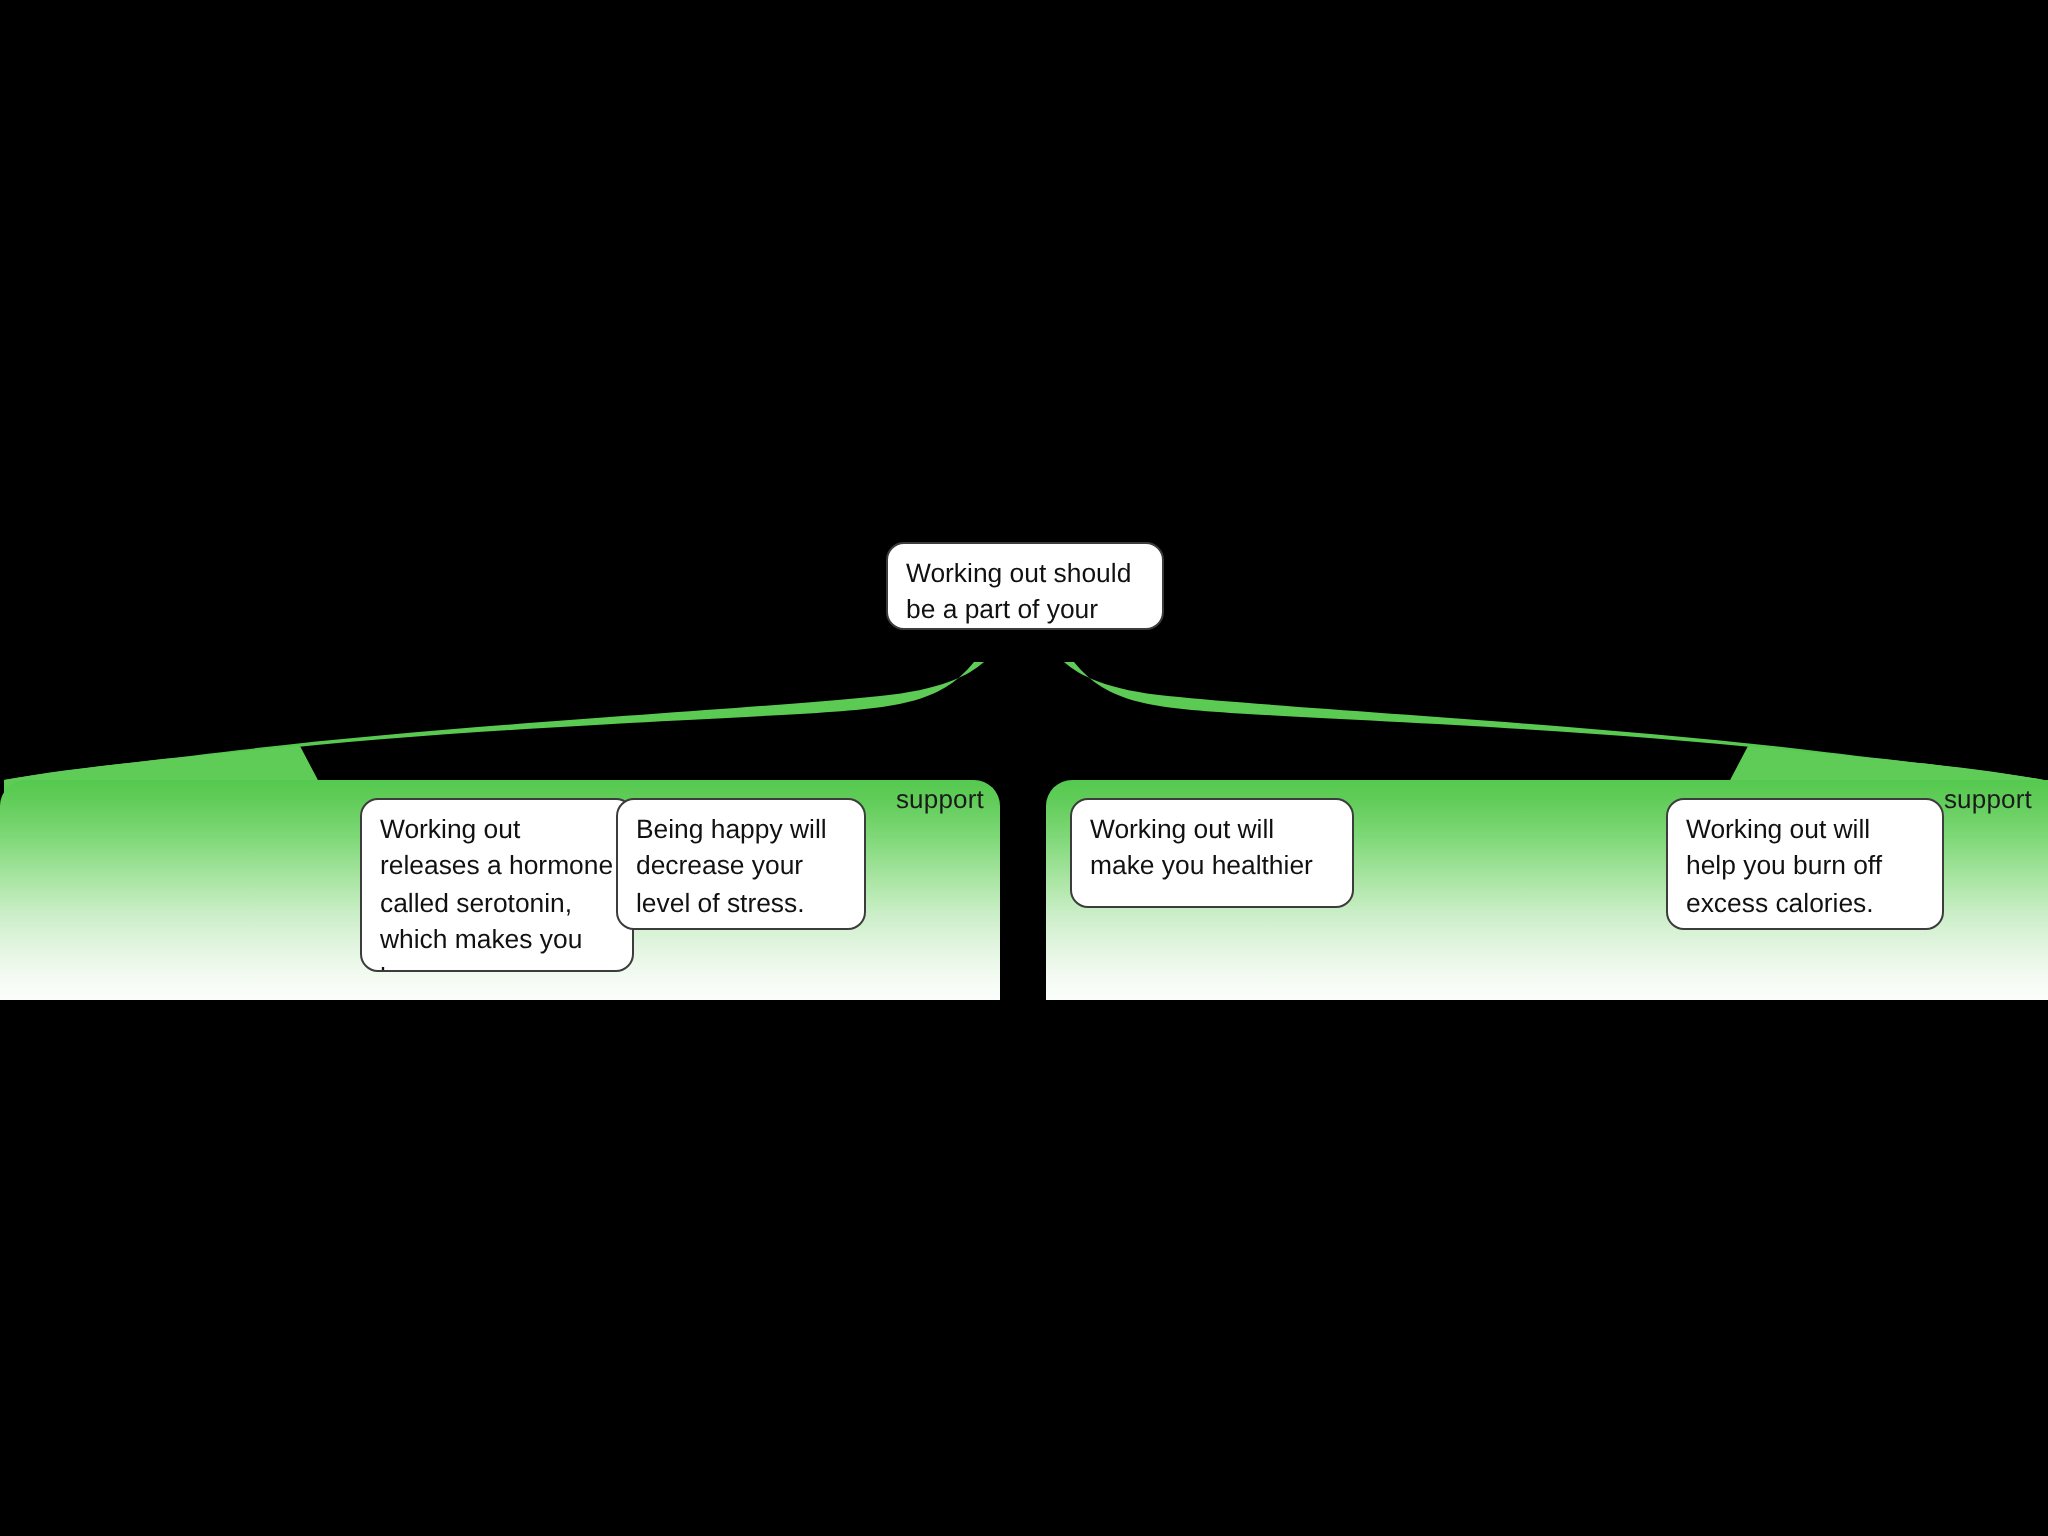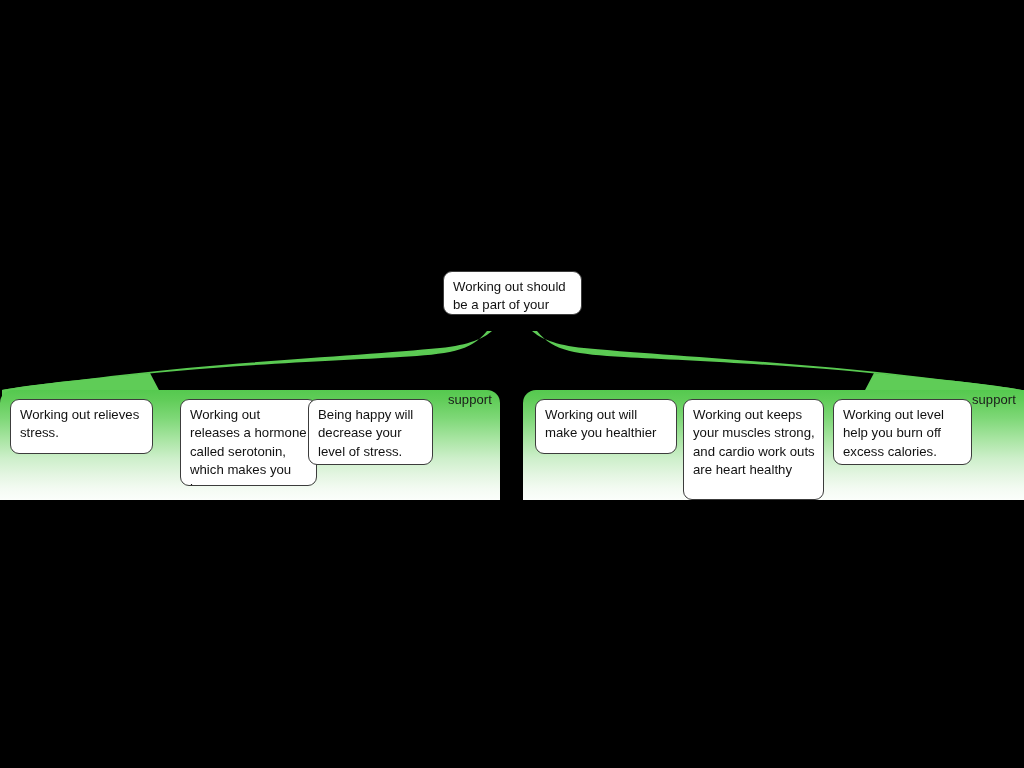--- a/index.html
+++ b/index.html
@@ -128,23 +128,21 @@
 
     <path d="M 1022,390 C 984,383 934,379 874,373 L 864,392 L 1022,398 Z" fill="#5fcc57"></path>
   </svg>
 
   <div class="group left-group" id="group-0" style="left: 0px; top: 390px; width: 500px; height: 110px;"></div>
   <div class="group-label" id="group-label-0" style="position: absolute; z-index: 3; left: 442px; top: 393px; width: 50px; text-align: right;">support</div>
 
   <div class="group right-group" id="group-1" style="left: 523px; top: 390px; width: 501px; height: 110px;"></div>
   <div class="group-label" id="group-label-1" style="position: absolute; z-index: 3; left: 966px; top: 393px; width: 50px; text-align: right;">support</div>
 
-  <div class="node" id="node-0-0" style="left: 10px; top: 399px; width: 143px; height: 55px;">Working out relieves stress.</div>
   <div class="node" id="node-0-1" style="left: 180px; top: 399px; width: 137px; height: 87px;">Working out releases a hormone called serotonin, which makes you happy.</div>
   <div class="node" id="node-0-2" style="left: 308px; top: 399px; width: 125px; height: 66px;">Being happy will decrease your level of stress.</div>
 
   <div class="node" id="node-1-0" style="left: 535px; top: 399px; width: 142px; height: 55px;">Working out will make you healthier</div>
-  <div class="node" id="node-1-1" style="left: 683px; top: 399px; width: 141px; height: 101px;">Working out keeps your muscles strong, and cardio work outs are heart healthy</div>
-  <div class="node" id="node-1-2" style="left: 833px; top: 399px; width: 139px; height: 66px;">Working out level help you burn off excess calories.</div>
+  <div class="node" id="node-1-2" style="left: 833px; top: 399px; width: 139px; height: 66px;">Working out will help you burn off excess calories.</div>
 
   <div class="node root" id="node-root" style="left: 443px; top: 271px; width: 139px; height: 44px;">Working out should be a part of your everyday routine.</div>
 
 </div>
 
 </body></html>

